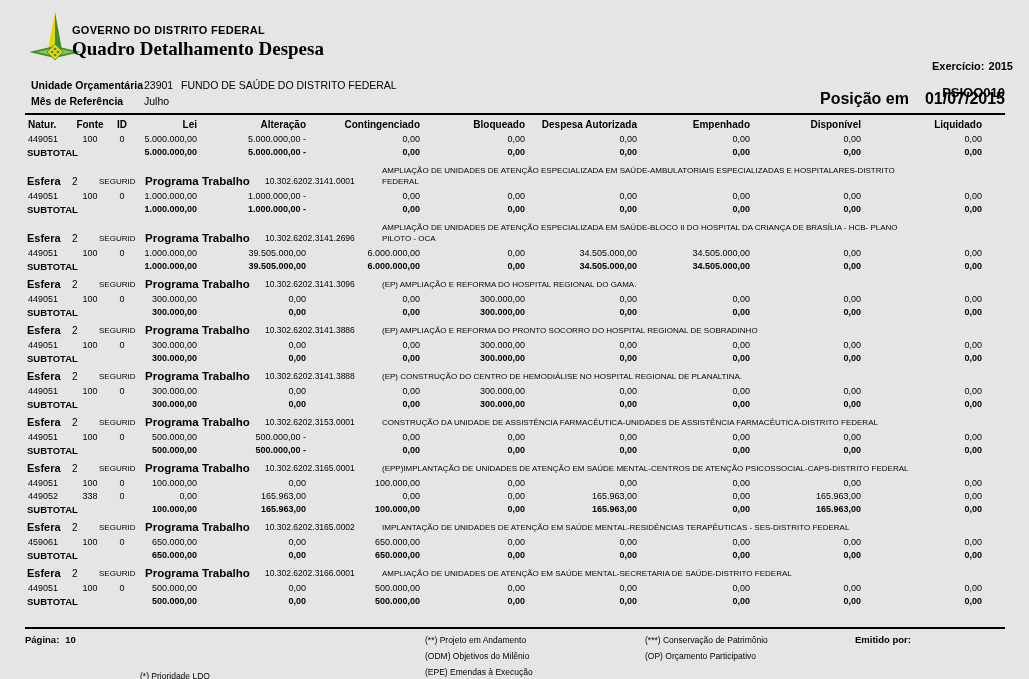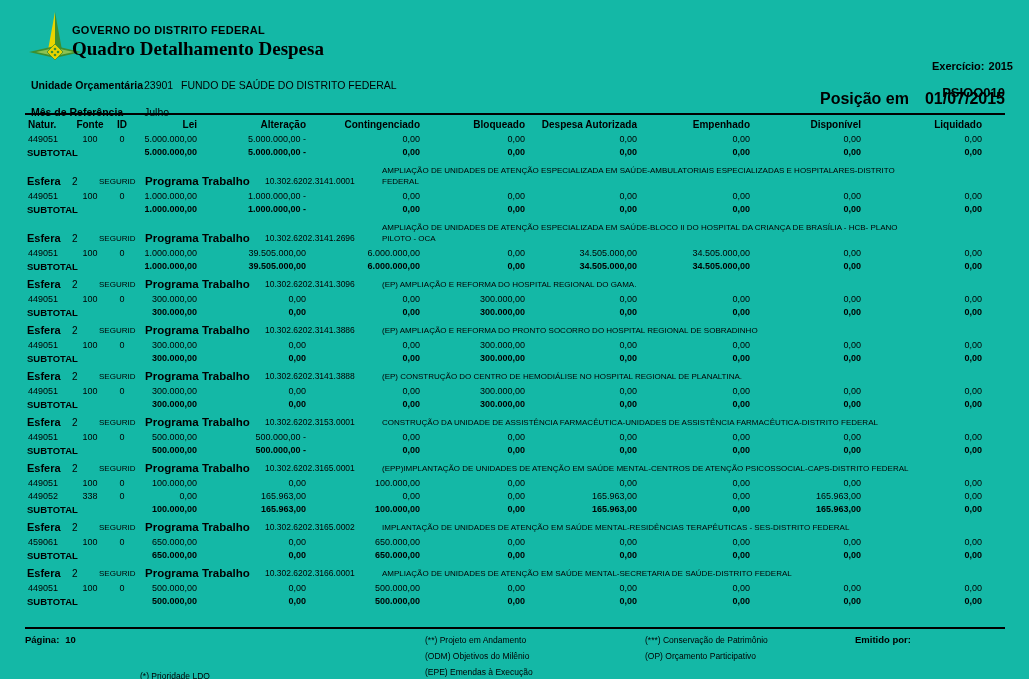--- a/index.html
+++ b/index.html
@@ -1,30 +1,30 @@
 <!DOCTYPE html>
 <html><head>
 <meta charset="utf-8">
 <style>
   html,body{margin:0;padding:0;background:#fff;}
-  .page{position:relative;width:1029px;height:679px;background:#14b8a6;overflow:hidden;
+  .page{position:relative;width:1029px;height:679px;background:#e5e5e5;overflow:hidden;
         font-family:"Liberation Sans",sans-serif;color:#000;}
   
   .logo{position:absolute;left:28px;top:12px;width:54px;height:50px;}
   .gov-name{position:absolute;left:72px;top:24px;font-size:11px;font-weight:bold;letter-spacing:.3px;}
   .doc-title{position:absolute;left:72px;top:38px;font-family:"Liberation Serif",serif;
              font-size:19px;font-weight:bold;text-align:right;}
   .exercicio{position:absolute;right:16px;top:60px;font-size:11px;font-weight:bold;}
   .exercicio span{margin-left:4px;}
   .report-code{position:absolute;right:24px;top:85px;font-size:13px;font-weight:bold;text-align:center;}
   .posicao{position:absolute;right:24px;top:90px;font-size:16px;font-weight:bold;padding-left:32px;}
   .posicao .pos-val{margin-left:16px;}
   .meta-row{position:absolute;left:25px;font-size:10.5px;padding-left:6px;}
   .uo-row{top:79px;}
-  .mes-row{top:106px;}
+  .mes-row{top:95px;}
   .meta-row .lab{display:inline-block;width:113px;font-weight:bold;}
   .meta-row .code{display:inline-block;width:37px;}
   .top-rule{position:absolute;left:25px;top:113px;width:980px;border-top:2px solid #000;}
   
   .table-wrap{position:absolute;left:25px;top:117px;width:963px;}
   .grid-row{display:grid;grid-template-columns:48px 34px 30px 64px 107px 118px 105px 112px 113px 111px 121px;}
   .thead{font-size:10px;font-weight:bold;height:16px;line-height:15px;}
   .cell{overflow:hidden;white-space:nowrap;}
   .c0{text-align:left;padding-left:3px;}
   .c1,.c2{text-align:center;}

